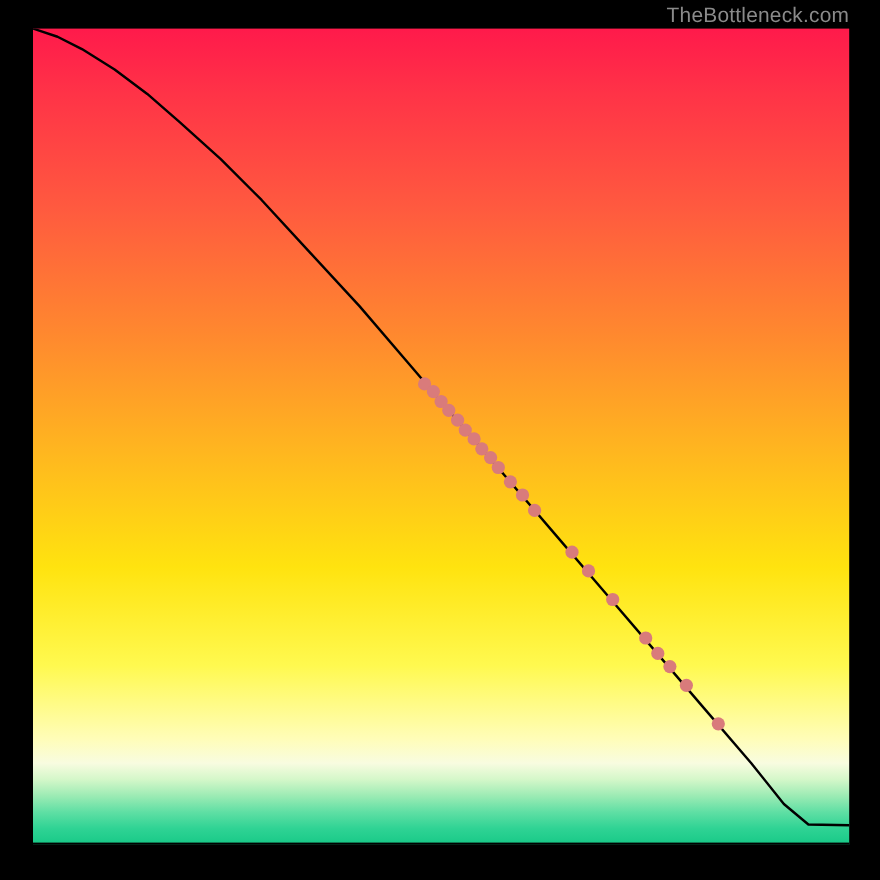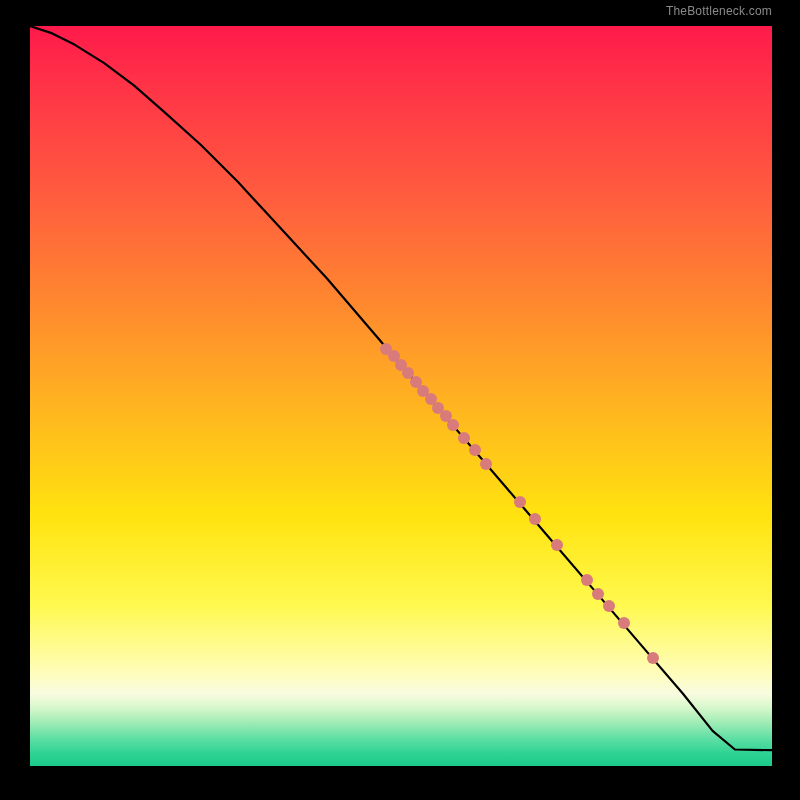--- a/index.html
+++ b/index.html
@@ -65,21 +65,21 @@
     margin-left: -6px;
     margin-top: -6px;
     border-radius: 50%;
     background: #d97b7b; 
   }
   .watermark {
     position: absolute;
     top: 4px;
     right: 28px;
     color: #8a8a8a;
-    font-size: 12px;
+    font-size: 19px;
     letter-spacing: 0.2px;
     font-weight: 400;
   }
 </style>
 </head>
 <body>
 
 <div class="stage">
   <div class="watermark">TheBottleneck.com</div>
   <div class="plot">

